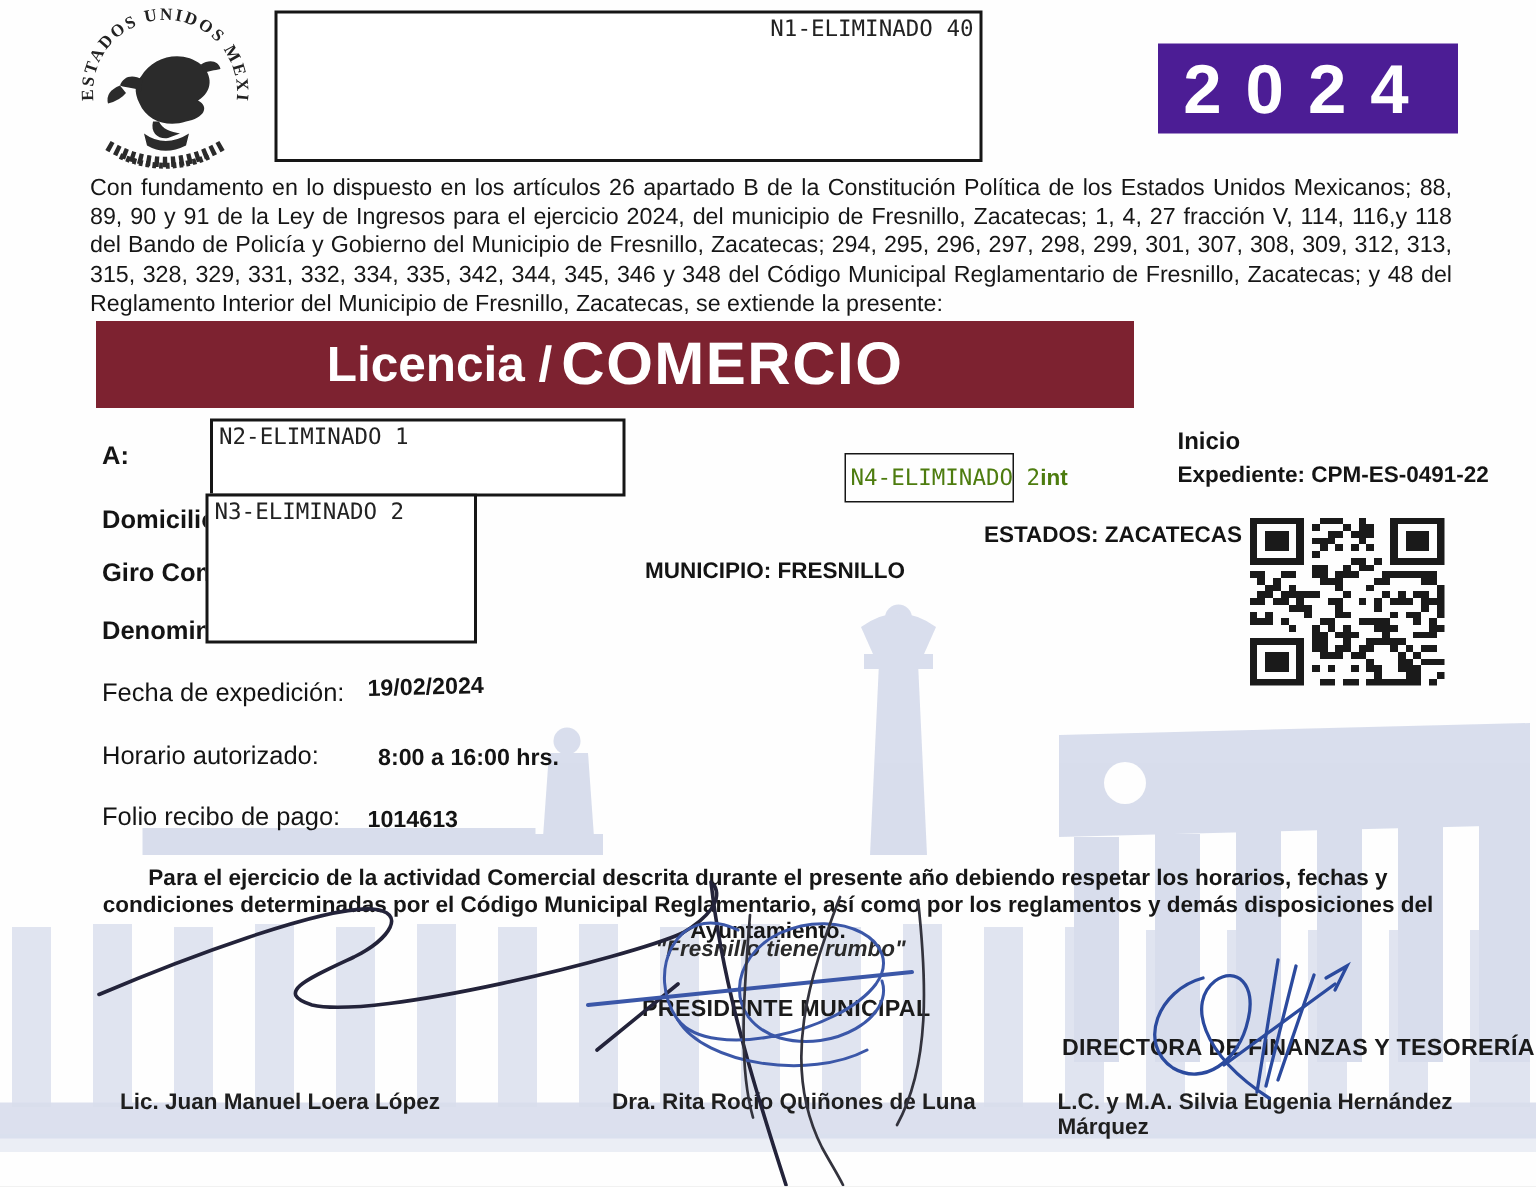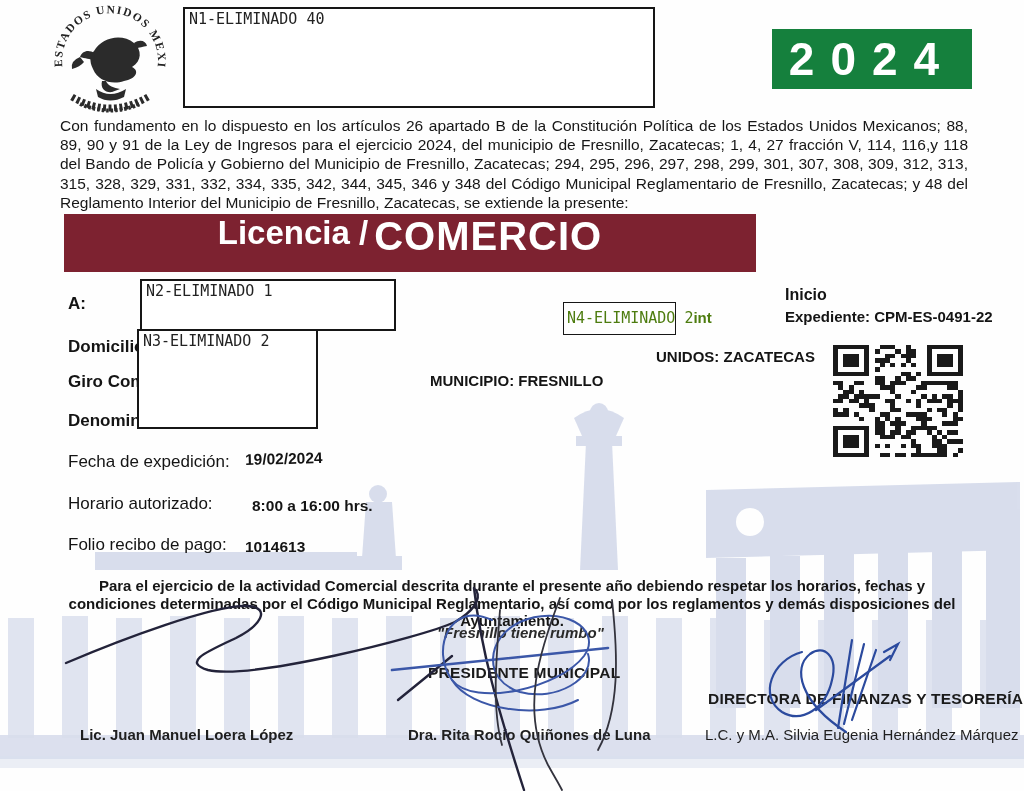--- a/index.html
+++ b/index.html
@@ -11,47 +11,47 @@
   .abs{position:absolute;}
   
   .watermark{left:0;top:390px;width:1024px;height:401px;pointer-events:none;}
   
   .emblem{left:50px;top:5px;width:120px;height:120px;}
   .redact-box{
     background:#fff;border:2px solid #161616;
     font-family:"DejaVu Sans Mono","Liberation Mono",monospace;
     font-size:15px;color:#222;padding:1px 4px;box-sizing:border-box;
   }
-  .n1-box{left:183px;top:7px;width:472px;height:101px;}
+  .n1-box{left:183px;top:7px;width:472px;height:101px;text-align:right;}
   .year-banner{
-    left:772px;top:29px;width:200px;height:60px;background:#15803d;
+    left:772px;top:29px;width:200px;height:60px;background:#4c1d95;
     display:flex;align-items:center;justify-content:center;
     color:#fff;font-weight:bold;font-size:46px;letter-spacing:16px;
     padding-left:0;box-sizing:border-box;
   }
   
   .legal{
     left:60px;top:116px;width:908px;font-size:15.5px;line-height:19.2px;
     color:#161616;text-align:justify;
   }
   
   .title-banner{
     left:64px;top:214px;width:692px;height:58px;background:#7d2230;
-    display:flex;align-items:flex-start;justify-content:center;color:#fff;
+    display:flex;align-items:center;justify-content:center;color:#fff;
   }
   .title-reg{font-size:33px;font-weight:bold;margin-right:6px;}
   .title-bold{font-size:40px;font-weight:800;letter-spacing:1px;}
   .folio-box{left:778px;top:217px;width:202px;height:52px;background:#dfe3ee;}
   .folio-label{position:absolute;left:9px;top:4px;font-weight:bold;font-size:15px;color:#111;}
   .folio-value{position:absolute;left:82px;top:23px;font-size:20px;color:#93212e;}
   
   .lbl{font-size:17px;color:#141414;}
   .val{font-weight:bold;font-size:15.5px;color:#141414;}
   .bold-lbl{font-weight:bold;font-size:15px;color:#141414;}
-  .n2-box{left:140px;top:279px;width:256px;height:52px;}
+  .n2-box{left:140px;top:279px;width:277px;height:52px;}
   .n3-box{left:137px;top:329px;width:181px;height:100px;z-index:3;}
   .n4-wrap{left:563px;top:302px;height:34px;z-index:3;}
   .n4-box{position:absolute;left:0;top:0;width:113px;height:33px;border:1.5px solid #161616;background:transparent;box-sizing:border-box;}
   .n4-text{position:absolute;left:4px;top:7px;white-space:nowrap;
     font-family:"DejaVu Sans Mono","Liberation Mono",monospace;font-size:15px;color:#4d7c0f;}
   .n4-suffix{font-family:"Liberation Sans",sans-serif;font-weight:bold;font-size:15px;}
   .qr{left:833px;top:345px;width:130px;height:112px;}
   
   .footer-par{
     left:54px;top:577px;width:916px;text-align:center;
@@ -166,21 +166,21 @@
       <span>N4-ELIMINADO 2</span><span class="n4-suffix">int</span>
     </div>
   </div>
 
   <div class="abs lbl" style="left:68px;top:337px;font-weight:600;">Domicilio:</div>
   <div class="abs redact-box n3-box">
     <span>N3-ELIMINADO 2</span>
   </div>
 
   <div class="abs bold-lbl" style="left:430px;top:348px;margin-top:24px;">MUNICIPIO: FRESNILLO</div>
-  <div class="abs bold-lbl" style="left:656px;top:348px;">UNIDOS: ZACATECAS</div>
+  <div class="abs bold-lbl" style="left:656px;top:348px;">ESTADOS: ZACATECAS</div>
 
   <svg class="abs qr" id="qr-svg" viewBox="0 0 25 25" preserveAspectRatio="none" shape-rendering="crispEdges">
       <rect x="9" y="0" width="1" height="1" fill="#1a1a1a"></rect>
       <rect x="10" y="0" width="1" height="1" fill="#1a1a1a"></rect>
       <rect x="11" y="0" width="1" height="1" fill="#1a1a1a"></rect>
       <rect x="14" y="0" width="1" height="1" fill="#1a1a1a"></rect>
       <rect x="8" y="1" width="1" height="1" fill="#1a1a1a"></rect>
       <rect x="12" y="1" width="1" height="1" fill="#1a1a1a"></rect>
       <rect x="14" y="1" width="1" height="1" fill="#1a1a1a"></rect>
       <rect x="15" y="1" width="1" height="1" fill="#1a1a1a"></rect>
@@ -394,21 +394,21 @@
 
   <div class="abs footer-par">Para el ejercicio de la actividad Comercial descrita durante el presente año debiendo respetar los horarios, fechas y condiciones determinadas por el Código Municipal Reglamentario, así como por los reglamentos y demás disposiciones del Ayuntamiento.</div>
 
   <div class="abs slogan">"Fresnillo tiene rumbo"</div>
 
   <div class="abs sig-title" style="left:428px;top:664px;">PRESIDENTE MUNICIPAL</div>
   <div class="abs sig-title" style="left:708px;top:690px;">DIRECTORA DE FINANZAS Y TESORERÍA</div>
 
   <div class="abs sig-name" style="left:80px;top:726px;">Lic. Juan Manuel Loera López</div>
   <div class="abs sig-name" style="left:408px;top:726px;font-weight:700;">Dra. Rita Rocío Quiñones de Luna</div>
-  <div class="abs sig-name" style="left:705px;top:726px;font-weight:400;">L.C. y M.A. Silvia Eugenia Hernández Márquez</div>
+  <div class="abs sig-name" style="left:705px;top:726px;font-weight:700;">L.C. y M.A. Silvia Eugenia Hernández Márquez</div>
 
   <svg class="abs sigs" viewBox="0 0 1024 231" aria-hidden="true">
 
     <g fill="none" stroke="#23233a" stroke-width="2.4" stroke-linecap="round">
       <path d="M66 103 C120 80 215 44 248 46 C272 48 260 66 236 78 C206 92 182 102 208 110 C250 120 420 78 455 62"></path>
       <path d="M455 62 C472 52 482 40 476 30"></path>
       <path d="M474 28 C481 90 498 150 524 230"></path>
       <path d="M398 140 L452 96"></path>
     </g>
     <path d="M392 110 L608 88" fill="none" stroke="#3b57a8" stroke-width="2.6" stroke-linecap="round"></path>

